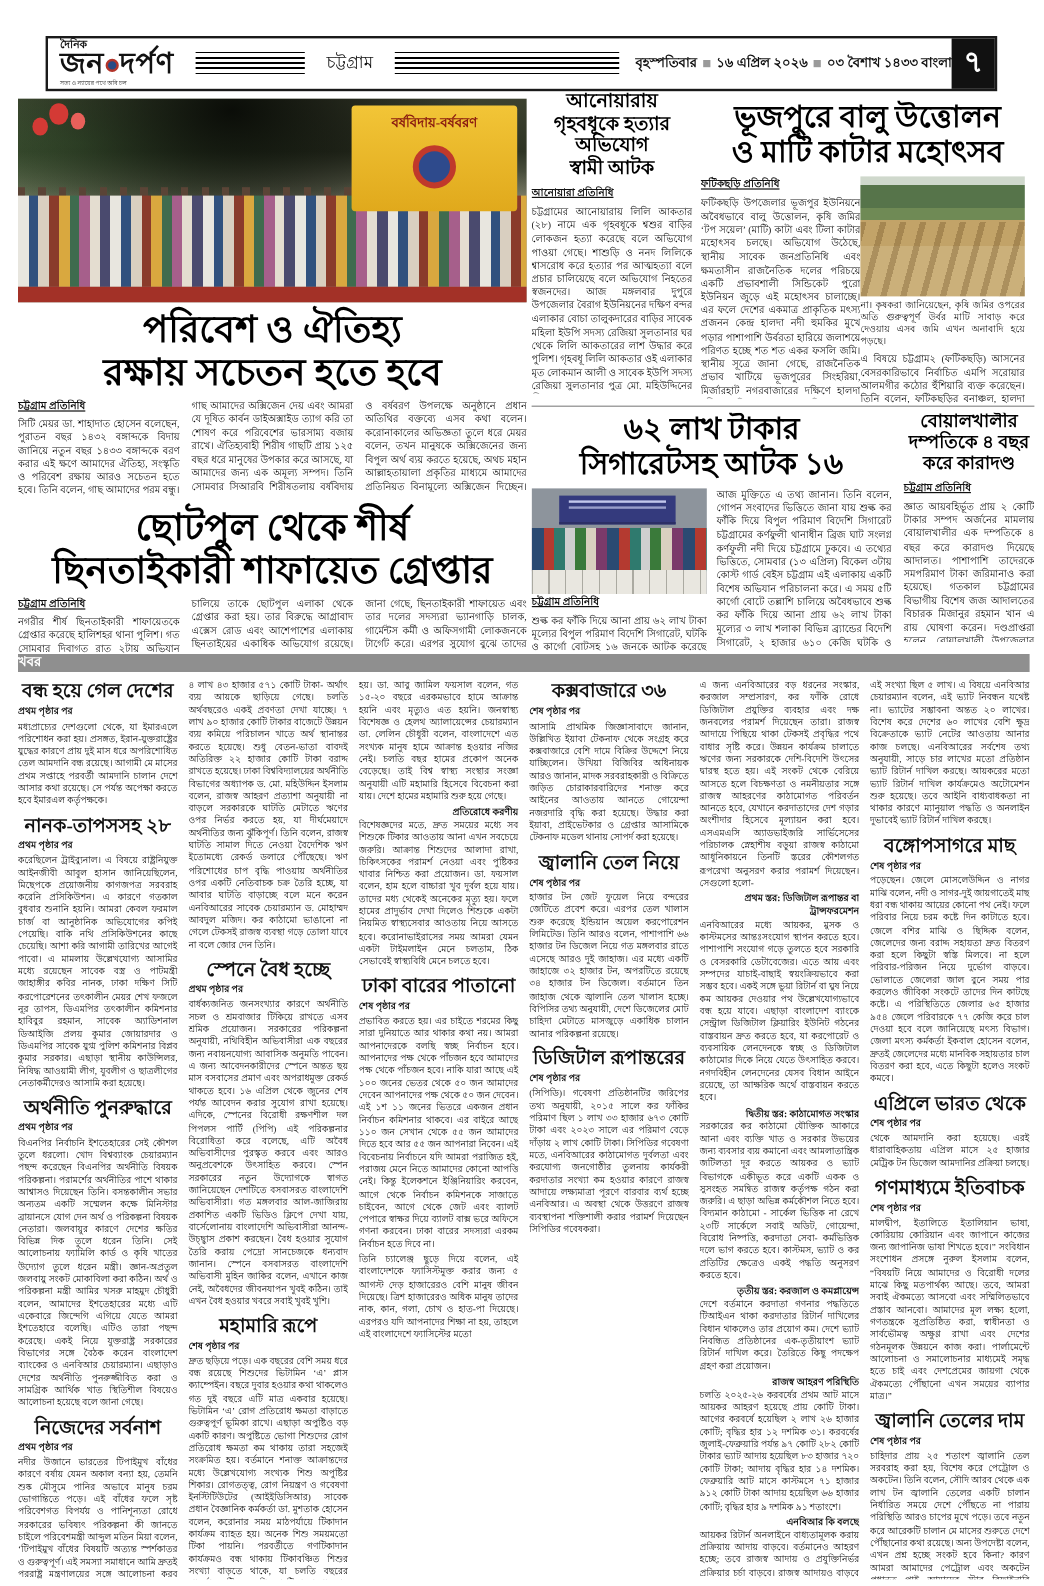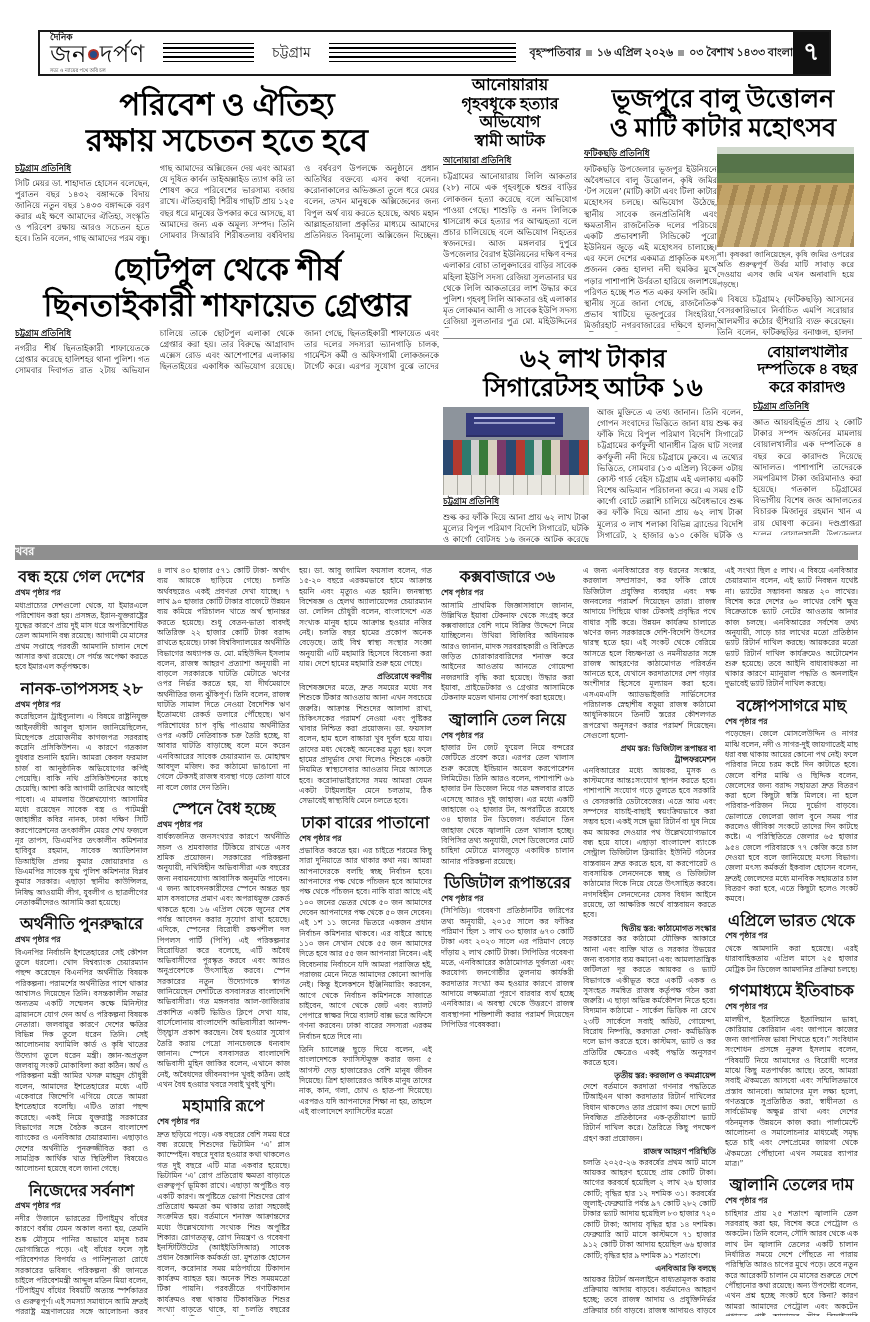--- a/index.html
+++ b/index.html
@@ -5,21 +5,21 @@
   *{margin:0;padding:0;box-sizing:border-box}
   html,body{background:#e9e9e9}
   body{width:870px;height:1322px;position:relative;margin:0 auto;background:#fff;
        font-family:"Liberation Serif","DejaVu Serif",serif;color:#111;overflow:hidden}
   .abs{position:absolute}
   
   .mast{left:38px;top:30px;width:793px;height:46px;border:2px solid #1a1a1a;
         display:flex;align-items:center;padding:0 0 0 10px;background:#fff}
   .brand{display:flex;flex-direction:column;line-height:1;margin-right:14px}
   .brand .small{font-size:9px;font-weight:bold}
-  .brand .main{font-size:24px;font-weight:normal;letter-spacing:.5px;display:flex;align-items:center}
+  .brand .main{font-size:24px;font-weight:bold;letter-spacing:.5px;display:flex;align-items:center}
   .brand .main .emb{width:11px;height:11px;border-radius:50%;border:2.5px solid #b3342a;background:#274a85;display:inline-block;margin:0 1px}
   .brand .tag{font-size:5px;margin-top:2px;color:#333}
   .rules{height:20px;background:repeating-linear-gradient(180deg,#000 0 1.4px,transparent 1.4px 4.4px)}
   .r1{width:92px;margin:0 18px 0 4px}
   .r2{width:188px;margin:0 14px 0 18px}
   .city{font-size:14px;font-weight:normal}
   .dateline{font-size:11px;font-weight:bold;white-space:nowrap;display:flex;align-items:center;gap:5px}
   .sq{width:6px;height:6px;background:#9a9a9a;display:inline-block}
   .pageno{margin-left:auto;width:36px;height:100%;background:#111;color:#fff;
           display:flex;align-items:center;justify-content:center;font-size:25px;font-weight:bold}
@@ -114,20 +114,33 @@
     <span>বৃহস্পতিবার</span>
     <span class="sq"></span>
     <span>১৬ এপ্রিল ২০২৬</span>
     <span class="sq"></span>
     <span>০৩ বৈশাখ ১৪৩৩ বাংলা</span>
   </div>
   <div class="pageno">৭</div>
 </div>
 
 <div class="abs lead">
+  <div class="photo1">
+    <div class="canopy"></div>
+    <div class="balloon b1"></div>
+    <div class="balloon b2"></div>
+    <div class="balloon b3"></div>
+    <div class="heads"></div>
+    <div class="crowd"></div>
+    <div class="carpet"></div>
+    <div class="banner1">
+      <span class="bt">বর্ষবিদায়-বর্ষবরণ</span>
+      <span class="emb2"></span>
+    </div>
+  </div>
   <div class="hl">পরিবেশ ও ঐতিহ্য রক্ষায় সচেতন হতে হবে</div>
   <div class="body cols">
     <div class="byline">চট্টগ্রাম প্রতিনিধি</div>
     <span>সিটি মেয়র ডা. শাহাদাত হোসেন বলেছেন, পুরাতন বছর ১৪৩২ বঙ্গাব্দকে বিদায় জানিয়ে নতুন বছর ১৪৩৩ বঙ্গাব্দকে বরণ করার এই ক্ষণে আমাদের ঐতিহ্য, সংস্কৃতি ও পরিবেশ রক্ষায় আরও সচেতন হতে হবে। তিনি বলেন, গাছ আমাদের পরম বন্ধু। গাছ আমাদের অক্সিজেন দেয় এবং আমরা যে দূষিত কার্বন ডাইঅক্সাইড ত্যাগ করি তা শোষণ করে পরিবেশের ভারসাম্য বজায় রাখে। ঐতিহ্যবাহী শিরীষ গাছটি প্রায় ১২৫ বছর ধরে মানুষের উপকার করে আসছে, যা আমাদের জন্য এক অমূল্য সম্পদ। তিনি সোমবার সিআরবি শিরীষতলায় বর্ষবিদায় ও বর্ষবরণ উপলক্ষে অনুষ্ঠানে প্রধান অতিথির বক্তব্যে এসব কথা বলেন। করোনাকালের অভিজ্ঞতা তুলে ধরে মেয়র বলেন, তখন মানুষকে অক্সিজেনের জন্য বিপুল অর্থ ব্যয় করতে হয়েছে, অথচ মহান আল্লাহতায়ালা প্রকৃতির মাধ্যমে আমাদের প্রতিনিয়ত বিনামূল্যে অক্সিজেন দিচ্ছেন। তাই এই গাছপালা ও পরিবেশ রক্ষা করা আমাদের নৈতিক দায়িত্ব। তিনি আরও বলেন, একসময় সিআরবি এলাকায় হাসপাতাল নির্মাণের উদ্যোগ নেওয়া হলে স্থানীয় জনগণ তা প্রতিহত করতে দীর্ঘ ২৫০ দিন আন্দোলন চালায়। সেই আন্দোলনের মাধ্যমে এই ঐতিহ্যবাহী স্থান রক্ষা করা সম্ভব হয়েছে।</span>
   </div>
   <div class="hl snatch-hl">ছোটপুল থেকে শীর্ষ ছিনতাইকারী শাফায়েত গ্রেপ্তার</div>
   <div class="body snatch-cols">
     <div class="byline">চট্টগ্রাম প্রতিনিধি</div>
     <span>নগরীর শীর্ষ ছিনতাইকারী শাফায়েতকে গ্রেপ্তার করেছে হালিশহর থানা পুলিশ। গত সোমবার দিবাগত রাত ২টায় অভিযান চালিয়ে তাকে ছোটপুল এলাকা থেকে গ্রেপ্তার করা হয়। তার বিরুদ্ধে আগ্রাবাদ এক্সেস রোড এবং আশেপাশের এলাকায় ছিনতাইয়ের একাধিক অভিযোগ রয়েছে। জানা গেছে, ছিনতাইকারী শাফায়েত এবং তার দলের সদস্যরা ভ্যানগাড়ি চালক, গার্মেন্টস কর্মী ও অফিসগামী লোকজনকে টার্গেট করে। এরপর সুযোগ বুঝে তাদের কাছ থেকে ছিনতাই করে। শাফায়েত ও তার সহযোগীরা দীর্ঘদিন ধরে এই এলাকায় ছিনতাই করে আসছিল।</span>
   </div>

